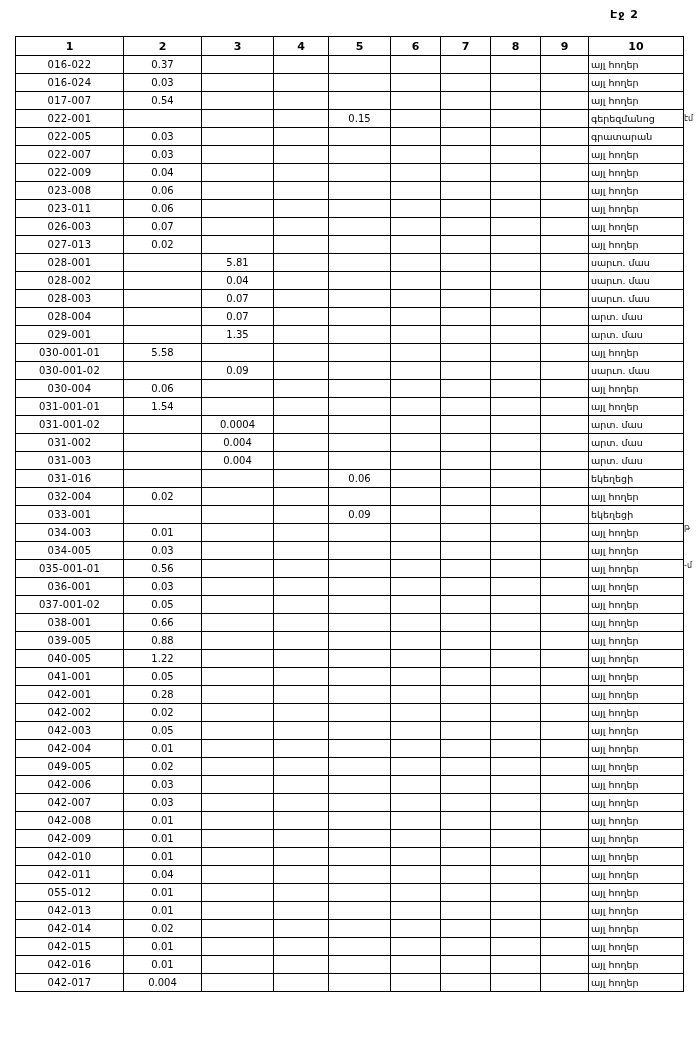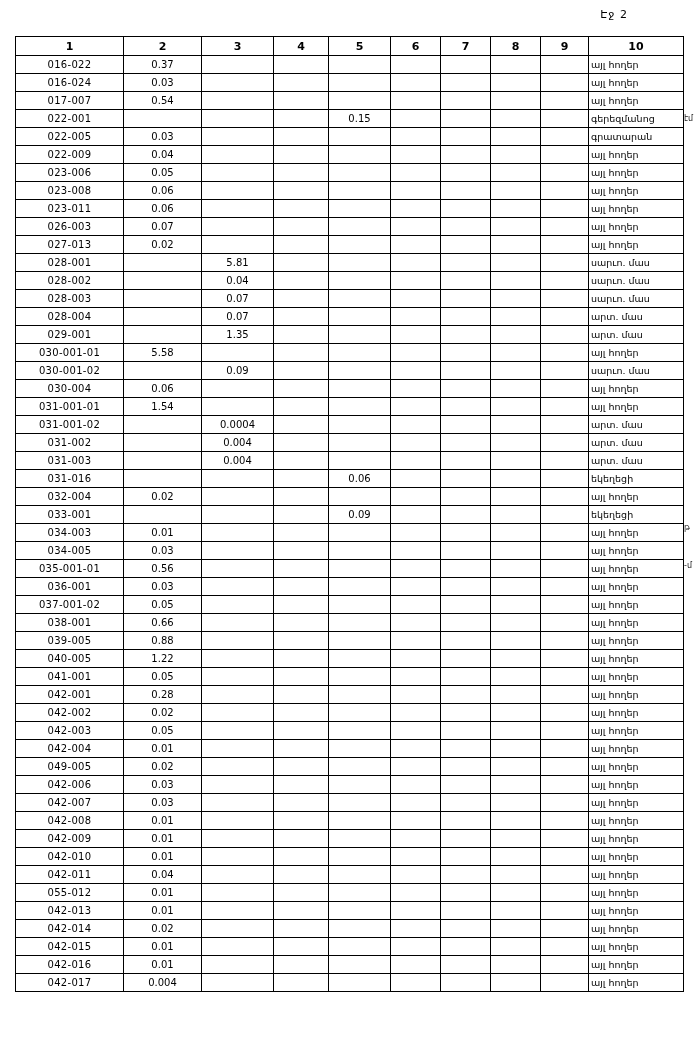--- a/index.html
+++ b/index.html
@@ -17,24 +17,25 @@
   }
   .page {
     position: relative;
     width: 700px;
     height: 1050px;
     box-sizing: border-box;
   }
   .page-header {
     position: absolute;
     top: 8px;
-    right: 72px;
+    right: 61px;
     font-size: 11px;
     letter-spacing: 1px;
     font-family: "DejaVu Sans", sans-serif;
+    font-weight: bold;
   }
   .table-wrap {
     position: absolute;
     top: 36px;
     left: 15px;
     width: 668px;
   }
   table.doc {
     border-collapse: collapse;
     width: 668px;
@@ -183,34 +184,34 @@
             <td class="c-num"></td>
             <td class="c-num"></td>
             <td class="c-num"></td>
             <td class="c-num"></td>
             <td class="c-num"></td>
             <td class="c-num"></td>
             <td class="c-num"></td>
             <td class="c-note">գրատարան</td>
           </tr>
           <tr>
+            <td class="c-code">022-007</td>
+            <td class="c-num">0.03</td>
+            <td class="c-num"></td>
+            <td class="c-num"></td>
+            <td class="c-num"></td>
+            <td class="c-num"></td>
+            <td class="c-num"></td>
+            <td class="c-num"></td>
+            <td class="c-num"></td>
+            <td class="c-note">այլ հողեր</td>
+          </tr>
+          <tr>
             <td class="c-code">022-009</td>
             <td class="c-num">0.04</td>
-            <td class="c-num"></td>
-            <td class="c-num"></td>
-            <td class="c-num"></td>
-            <td class="c-num"></td>
-            <td class="c-num"></td>
-            <td class="c-num"></td>
-            <td class="c-num"></td>
-            <td class="c-note">այլ հողեր</td>
-          </tr>
-          <tr>
-            <td class="c-code">023-006</td>
-            <td class="c-num">0.05</td>
             <td class="c-num"></td>
             <td class="c-num"></td>
             <td class="c-num"></td>
             <td class="c-num"></td>
             <td class="c-num"></td>
             <td class="c-num"></td>
             <td class="c-num"></td>
             <td class="c-note">այլ հողեր</td>
           </tr>
           <tr>

